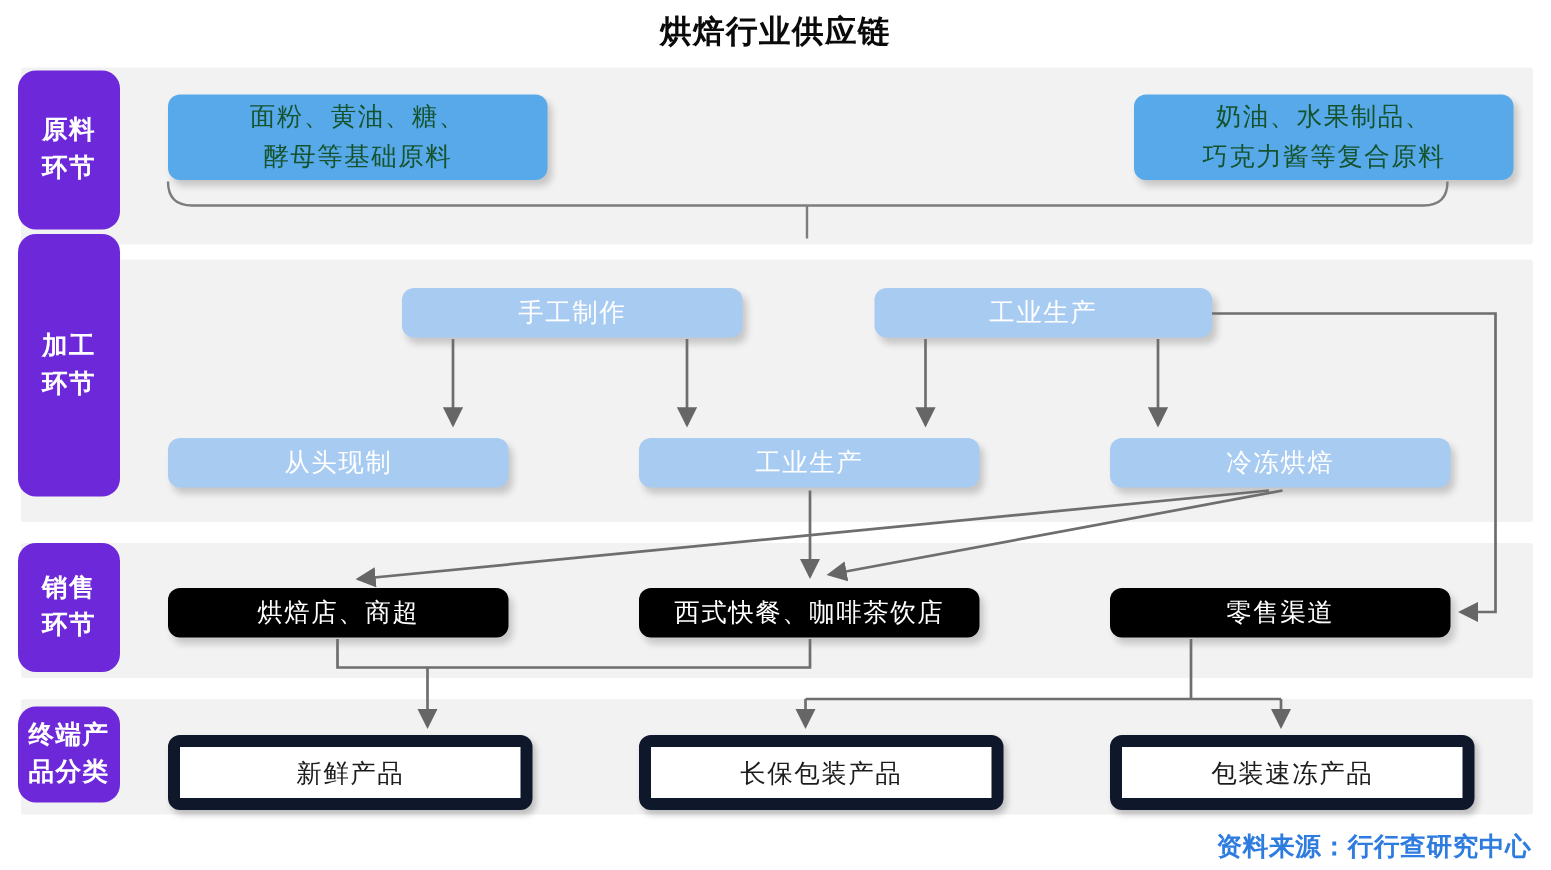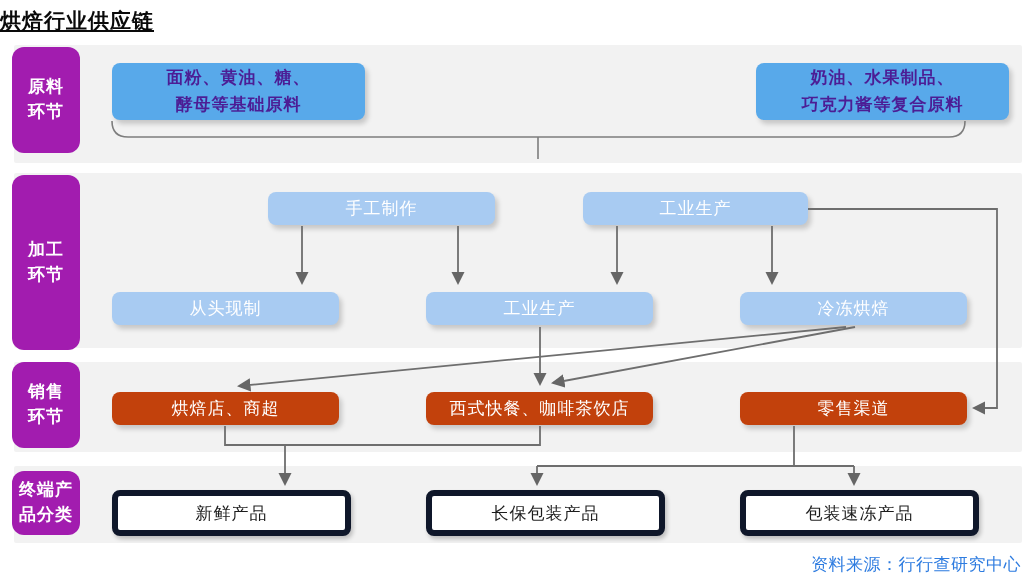--- a/index.html
+++ b/index.html
@@ -1,59 +1,59 @@
 <!DOCTYPE html>
 <html><head>
 <meta charset="utf-8">
 <style>
   html,body{margin:0;padding:0;background:#ffffff;}
   body{font-family:"Liberation Sans","DejaVu Sans",sans-serif;}
   .canvas{position:relative;width:1034px;height:580px;background:#ffffff;overflow:hidden;}
 
-  .page-title{position:absolute;top:7px;left:0;width:1034px;
-    font-size:21px;font-weight:bold;color:#0a0a0a;letter-spacing:1px;text-decoration:underline;}
+  .page-title{position:absolute;top:7px;left:0;width:1034px;text-align:center;
+    font-size:21px;font-weight:bold;color:#0a0a0a;letter-spacing:1px;}
 
   .band{position:absolute;left:14px;width:1008px;background:#f2f2f2;border-radius:2px;}
   .band.b1{top:45px;height:118px;}
   .band.b2{top:173px;height:175px;}
   .band.b3{top:362px;height:90px;}
   .band.b4{top:466px;height:77px;}
 
-  .stage-label{position:absolute;left:12px;width:68px;background:#a21caf;border-radius:12px;
+  .stage-label{position:absolute;left:12px;width:68px;background:#6d28d9;border-radius:12px;
     color:#ffffff;font-size:17px;font-weight:bold;line-height:1.45;letter-spacing:1px;
     display:flex;align-items:center;justify-content:center;text-align:center;white-space:pre-line;}
   .stage-label.s1{top:47px;height:106px;}
-  .stage-label.s2{top:175px;height:175px;}
+  .stage-label.s2{top:156px;height:175px;}
   .stage-label.s3{top:362px;height:86px;}
   .stage-label.s4{top:471px;height:64px;}
 
   .box{position:absolute;border-radius:8px;display:flex;align-items:center;justify-content:center;
     text-align:center;font-size:17px;letter-spacing:1px;white-space:pre-line;z-index:2;
     box-shadow:3px 4px 5px rgba(0,0,0,0.18);}
-  .box.blue{background:#58a9ea;color:#4c1d95;font-weight:700;line-height:1.55;}
+  .box.blue{background:#58a9ea;color:#14532d;font-weight:400;line-height:1.55;}
   .box.lblue{background:#a8cbf2;color:#ffffff;font-weight:500;}
-  .box.gray{background:#c2410c;color:#ffffff;font-weight:500;}
-  .box.outline{background:#ffffff;border:6px solid #0f172a;color:#1c1c1c;font-weight:500;
+  .box.gray{background:#000000;color:#ffffff;font-weight:500;}
+  .box.outline{background:#ffffff;border:8px solid #0f172a;color:#1c1c1c;font-weight:500;
     box-shadow:2px 3px 4px rgba(0,0,0,0.22);}
 
   
   .r1{top:63px;height:57px;width:253px;}
   .r1.c1{left:112px;} .r1.c2{left:411px;} .r1.c3{left:756px;}
   .r2{top:192px;height:33px;}
   .r2.h1{left:268px;width:227px;} .r2.h2{left:583px;width:225px;}
   .r3{top:292px;height:33px;width:227px;}
   .r4{top:392px;height:33px;width:227px;}
   .r5{top:490px;height:34px;width:227px;}
   .c-left{left:112px;} .c-mid{left:426px;} .c-right{left:740px;}
 
   svg.wires{position:absolute;top:0;left:0;z-index:5;pointer-events:none;}
   .wire{stroke:#6e6e6e;stroke-width:1.8;fill:none;}
   .brace{stroke:#7d7d7d;stroke-width:1.6;fill:none;}
 
-  .source-note{position:absolute;top:553px;right:13px;font-size:17px;font-weight:normal;
+  .source-note{position:absolute;top:553px;right:13px;font-size:17px;font-weight:bold;
     color:#2e7ce0;letter-spacing:0.5px;}
 </style>
 </head>
 <body>
 
 <div class="canvas">
 
   <div class="page-title">烘焙行业供应链</div>
 
   <div class="band b1"></div>

